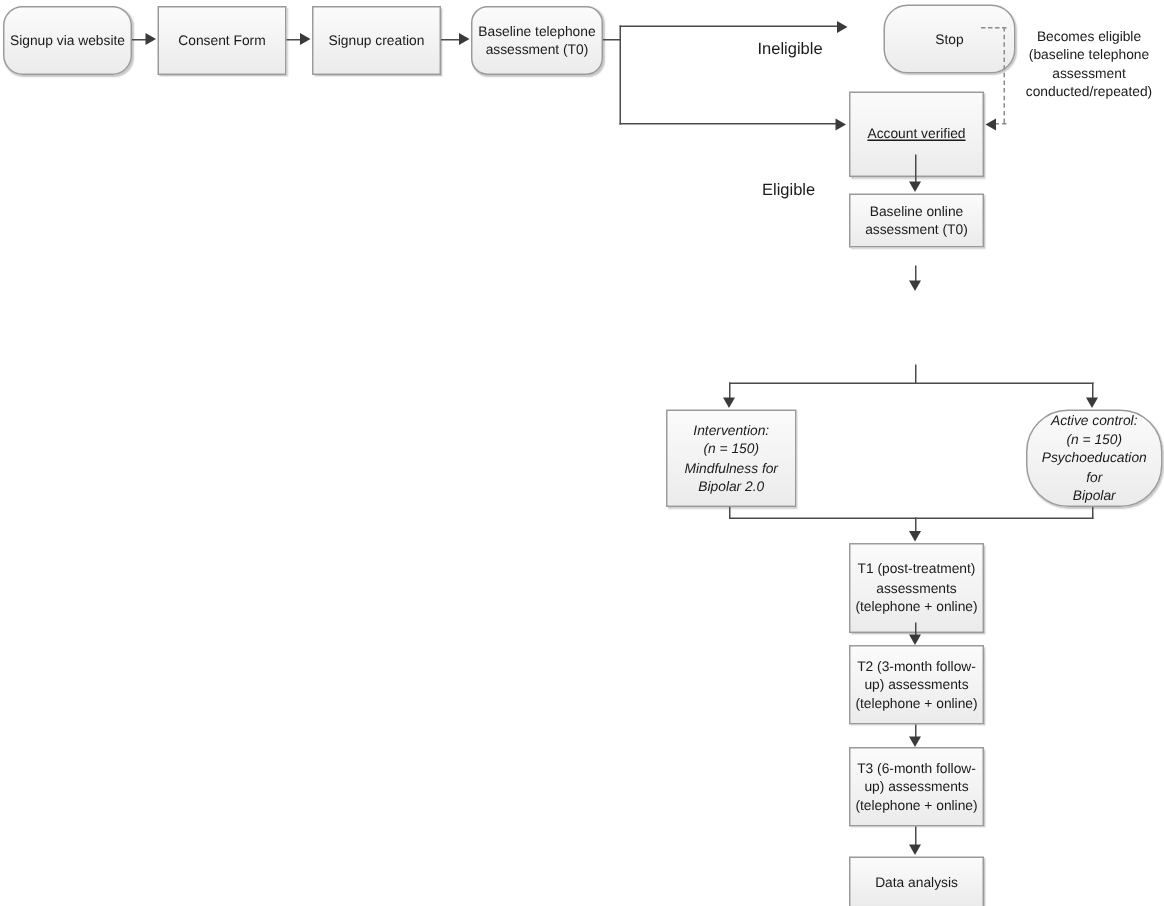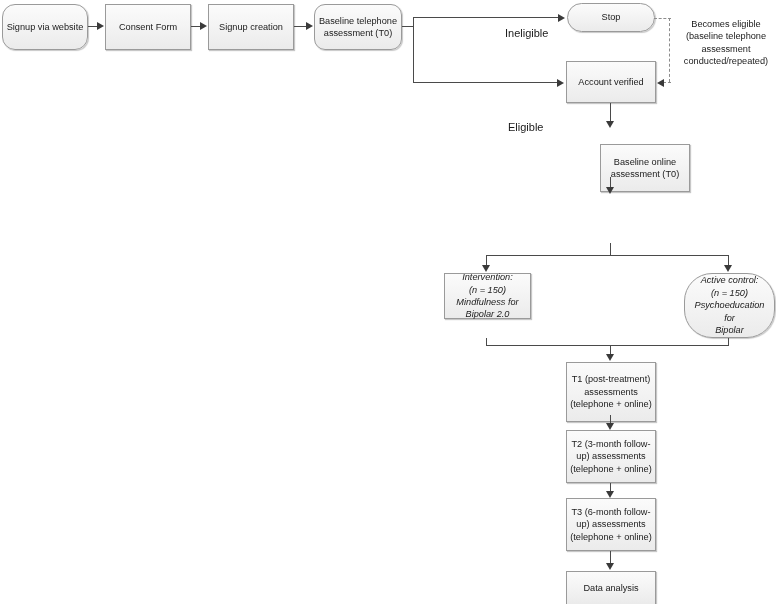--- a/index.html
+++ b/index.html
@@ -107,35 +107,35 @@
 
   <div class="node" style="left:208px; top:4px; width:86px; height:46px;">
     <span class="txt">Signup creation</span>
   </div>
 
   <div class="node" style="left:314px; top:4px; width:88px; height:46px;border-radius:11px;">
     <span class="txt">Baseline telephone
 assessment (T0)</span>
   </div>
 
-  <div class="node rounded" style="left:567px; top:3px; width:88px; height:29px;">
+  <div class="node rounded" style="left:589px; top:3px; width:88px; height:46px;">
     <span class="txt">Stop</span>
   </div>
 
-  <div class="node" style="left:566px; top:61px; width:90px; height:42px;">
+  <div class="node" style="left:566px; top:61px; width:90px; height:57px;text-decoration:underline;">
     <span class="txt">Account verified</span>
   </div>
 
-  <div class="node" style="left:600px; top:129px; width:90px; height:48px;margin-top:15px;">
+  <div class="node" style="left:566px; top:129px; width:90px; height:36px;">
     <span class="txt">Baseline online
 assessment (T0)</span>
   </div>
 
 
-  <div class="node italic" style="left:444px; top:273px; width:87px; height:46px;">
+  <div class="node italic" style="left:444px; top:273px; width:87px; height:65px;">
     <span class="txt">Intervention:
 (n = 150)
 Mindfulness for
 Bipolar 2.0</span>
   </div>
 
   <div class="node italic" style="left:684px; top:273px; width:91px; height:65px;border-radius:28px;">
     <span class="txt">Active control:
 (n = 150)
 Psychoeducation for

